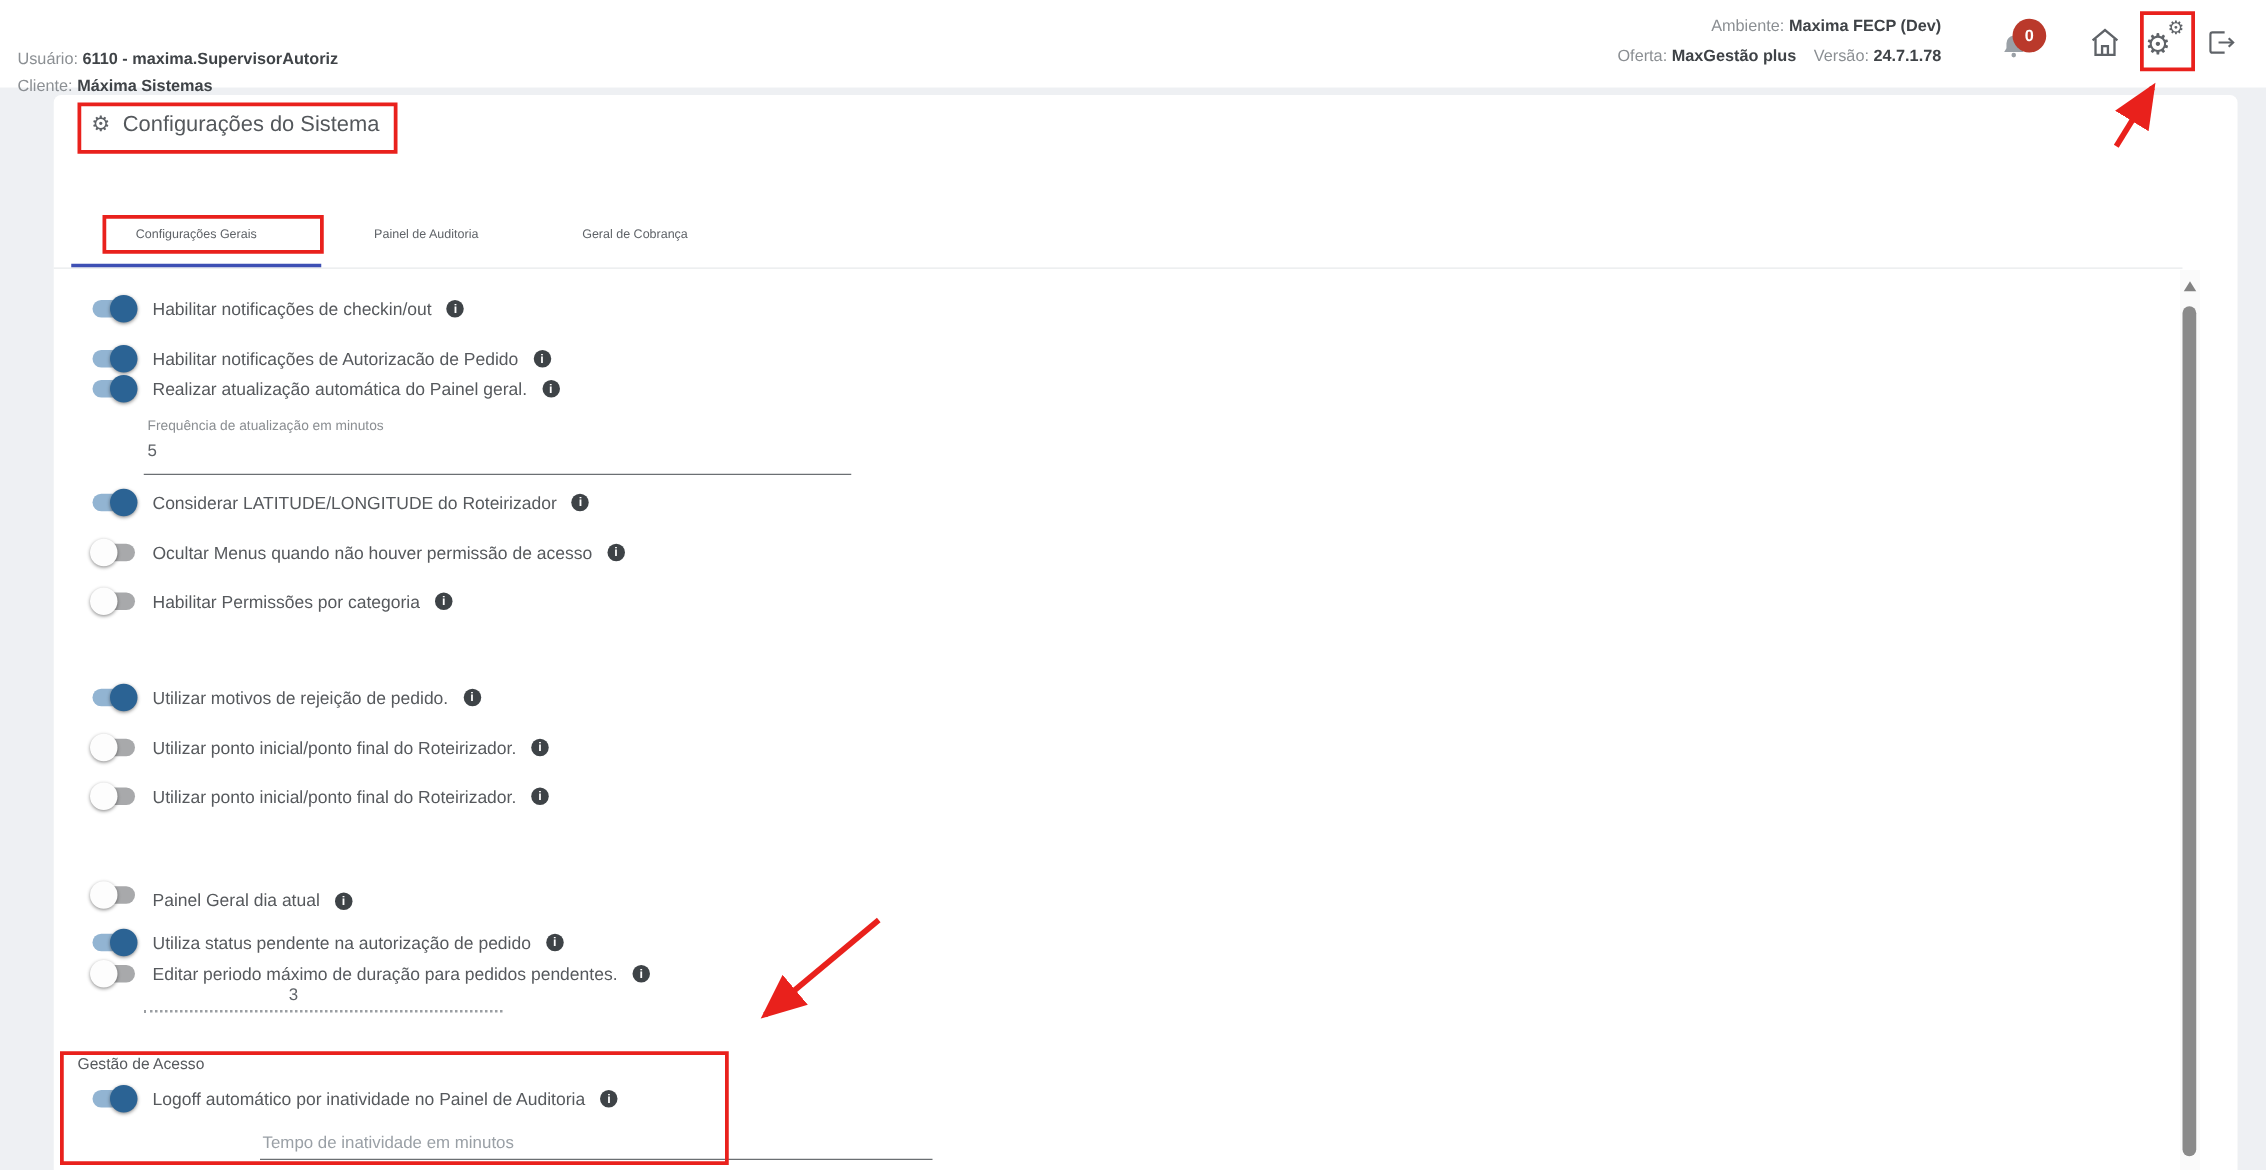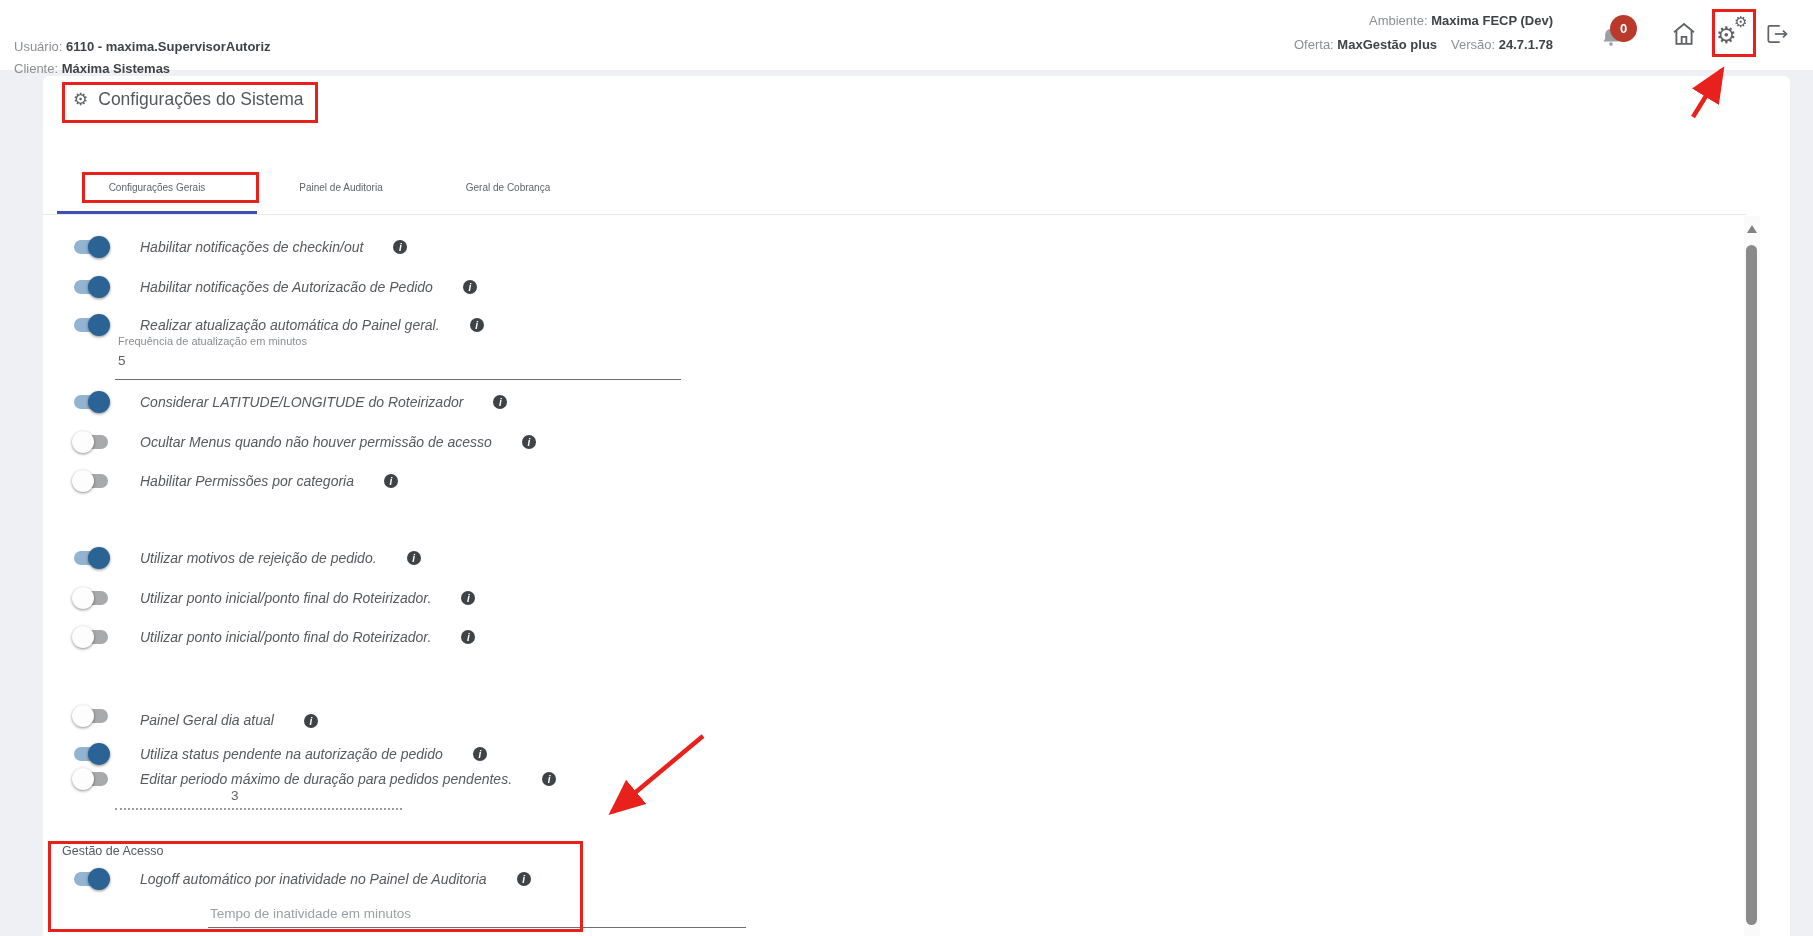--- a/index.html
+++ b/index.html
@@ -35,21 +35,21 @@
     gap:10px; color:#54585c; }
   #page-title .t-gear { font-size:17px; color:#5f6368; }
   #page-title .t-text { font-size:17.5px; }
 
   .tab { position:absolute; top:95px; height:32px; display:flex; align-items:center;
     justify-content:center; font-size:10px; color:#5f6368; cursor:pointer; white-space:nowrap; }
   #tab-underline { position:absolute; left:14px; top:135px; width:200px; height:3px; background:#3e50b4; }
   #tabs-border { position:absolute; left:0; top:138px; width:1703px; height:1px; background:#e8eaec; }
 
   
-  .row { position:absolute; left:29px; height:28px; display:flex; align-items:center; gap:30px;font-style:italic; }
+  .row { position:absolute; left:29px; height:28px; display:flex; align-items:center; gap:12px; }
   .row .label { font-size:14px; color:#56595d; white-space:nowrap; }
   .info { width:14px; height:14px; border-radius:50%; background:#3e4347; color:#fff;
     font-size:10px; font-weight:700; display:inline-flex; align-items:center;
     justify-content:center; cursor:pointer; }
 
   .switch { position:relative; width:38px; height:24px; flex:0 0 38px; cursor:pointer; }
   .switch .track { position:absolute; left:2px; top:5px; width:34px; height:14px;
     border-radius:7px; background:#a8a9ab; }
   .switch .thumb { position:absolute; top:1px; left:0; width:22px; height:22px; border-radius:50%;
     background:#fdfdfd; box-shadow:0 1px 3px rgba(0,0,0,.45); }
@@ -146,21 +146,21 @@
     <span class="info">i</span>
   </div>
   <div class="row" style="top:197px;">
     <span class="switch on">
         <span class="track"></span>
         <span class="thumb"></span>
       </span>
     <span class="label">Habilitar notificações de Autorizacão de Pedido</span>
     <span class="info">i</span>
   </div>
-  <div class="row" style="top:235px;justify-content:center;">
+  <div class="row" style="top:221px;justify-content:center;">
     <span class="switch on">
         <span class="track"></span>
         <span class="thumb"></span>
       </span>
     <span class="label">Realizar atualização automática do Painel geral.</span>
     <span class="info">i</span>
   </div>
 
   <div class="field-label" style="left:75px; top:259px;">Frequência de atualização em minutos</div>
   <div class="field-value" style="left:75px; top:277px;">5</div>

